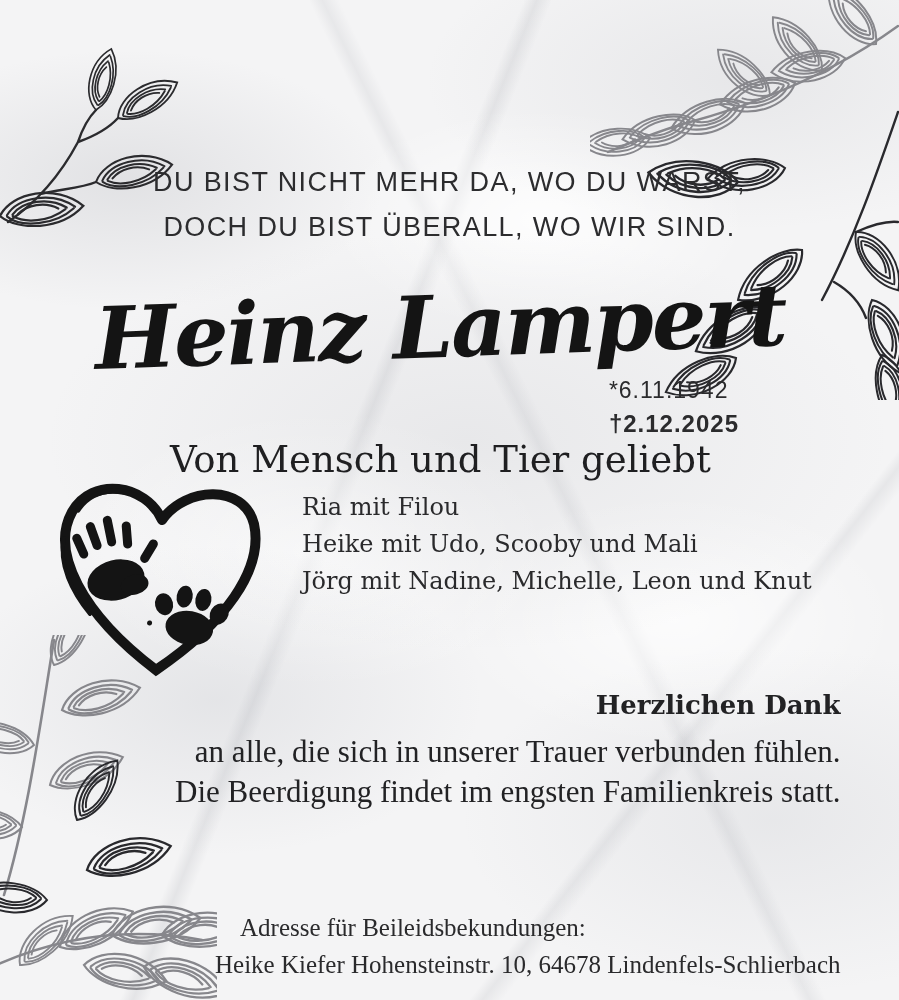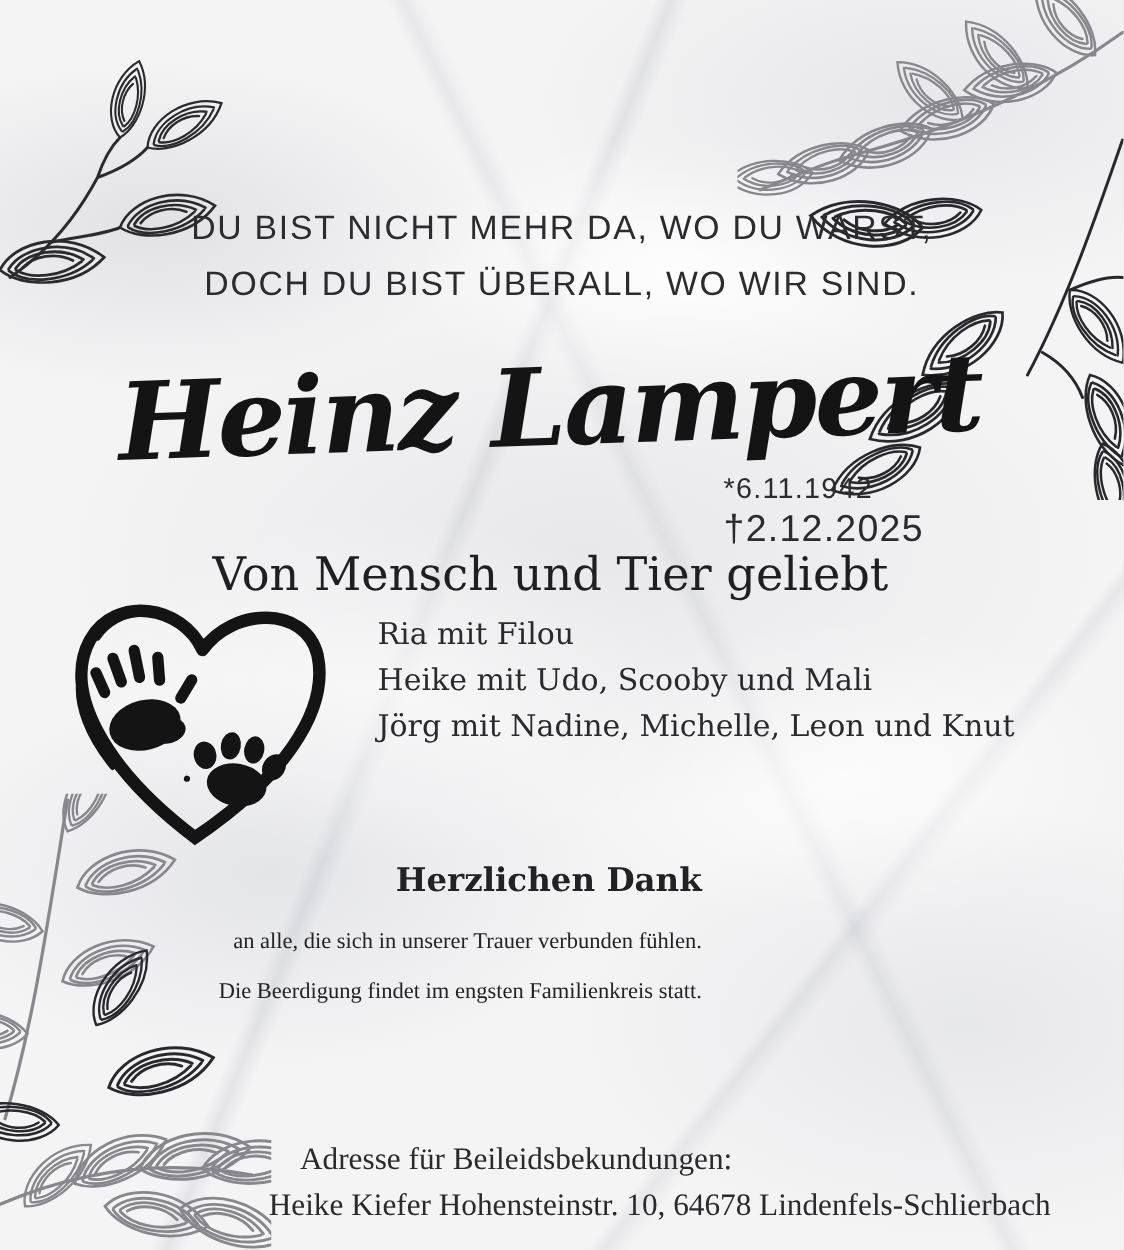--- a/index.html
+++ b/index.html
@@ -39,21 +39,21 @@
     color:#141414;
     transform:rotate(-2deg);
     white-space:nowrap;
   }
   .dates{
     top:374px;right:160px;
     text-align:left;
     font-size:23px;letter-spacing:1px;line-height:33px;
     color:#2b2b2d;
   }
-  .dates .death{font-size:30px;}
+  .dates .death{font-size:24px;font-weight:bold;}
   .tribute{
     top:438px;left:170px;
     font-family:"DejaVu Serif", serif;
     font-size:37px;color:#1f1f21;
     white-space:nowrap;
   }
   .mourners{
     top:489px;left:302px;
     font-family:"DejaVu Serif", serif;
     font-size:24px;line-height:37px;color:#2a2a2c;
@@ -61,21 +61,21 @@
   }
   .thanks{
     top:690px;left:175px;
     font-family:"Liberation Serif", serif;
     color:#222224;white-space:nowrap;text-align:right;
   }
   .thanks-title{
     font-family:"DejaVu Serif", serif;
     font-weight:bold;font-size:26px;margin-bottom:12px;
   }
-  .thanks-line{font-size:18px;line-height:40px;}
+  .thanks-line{font-size:31px;line-height:40px;}
   .condolence{
     top:876px;left:215px;
     font-family:"Liberation Serif", serif;
     font-size:25px;line-height:37px;color:#2a2a2c;
     white-space:nowrap;
     margin-top:33px;
   }
   .condolence .label{padding-left:25px;}
   svg{display:block;}
 </style>

